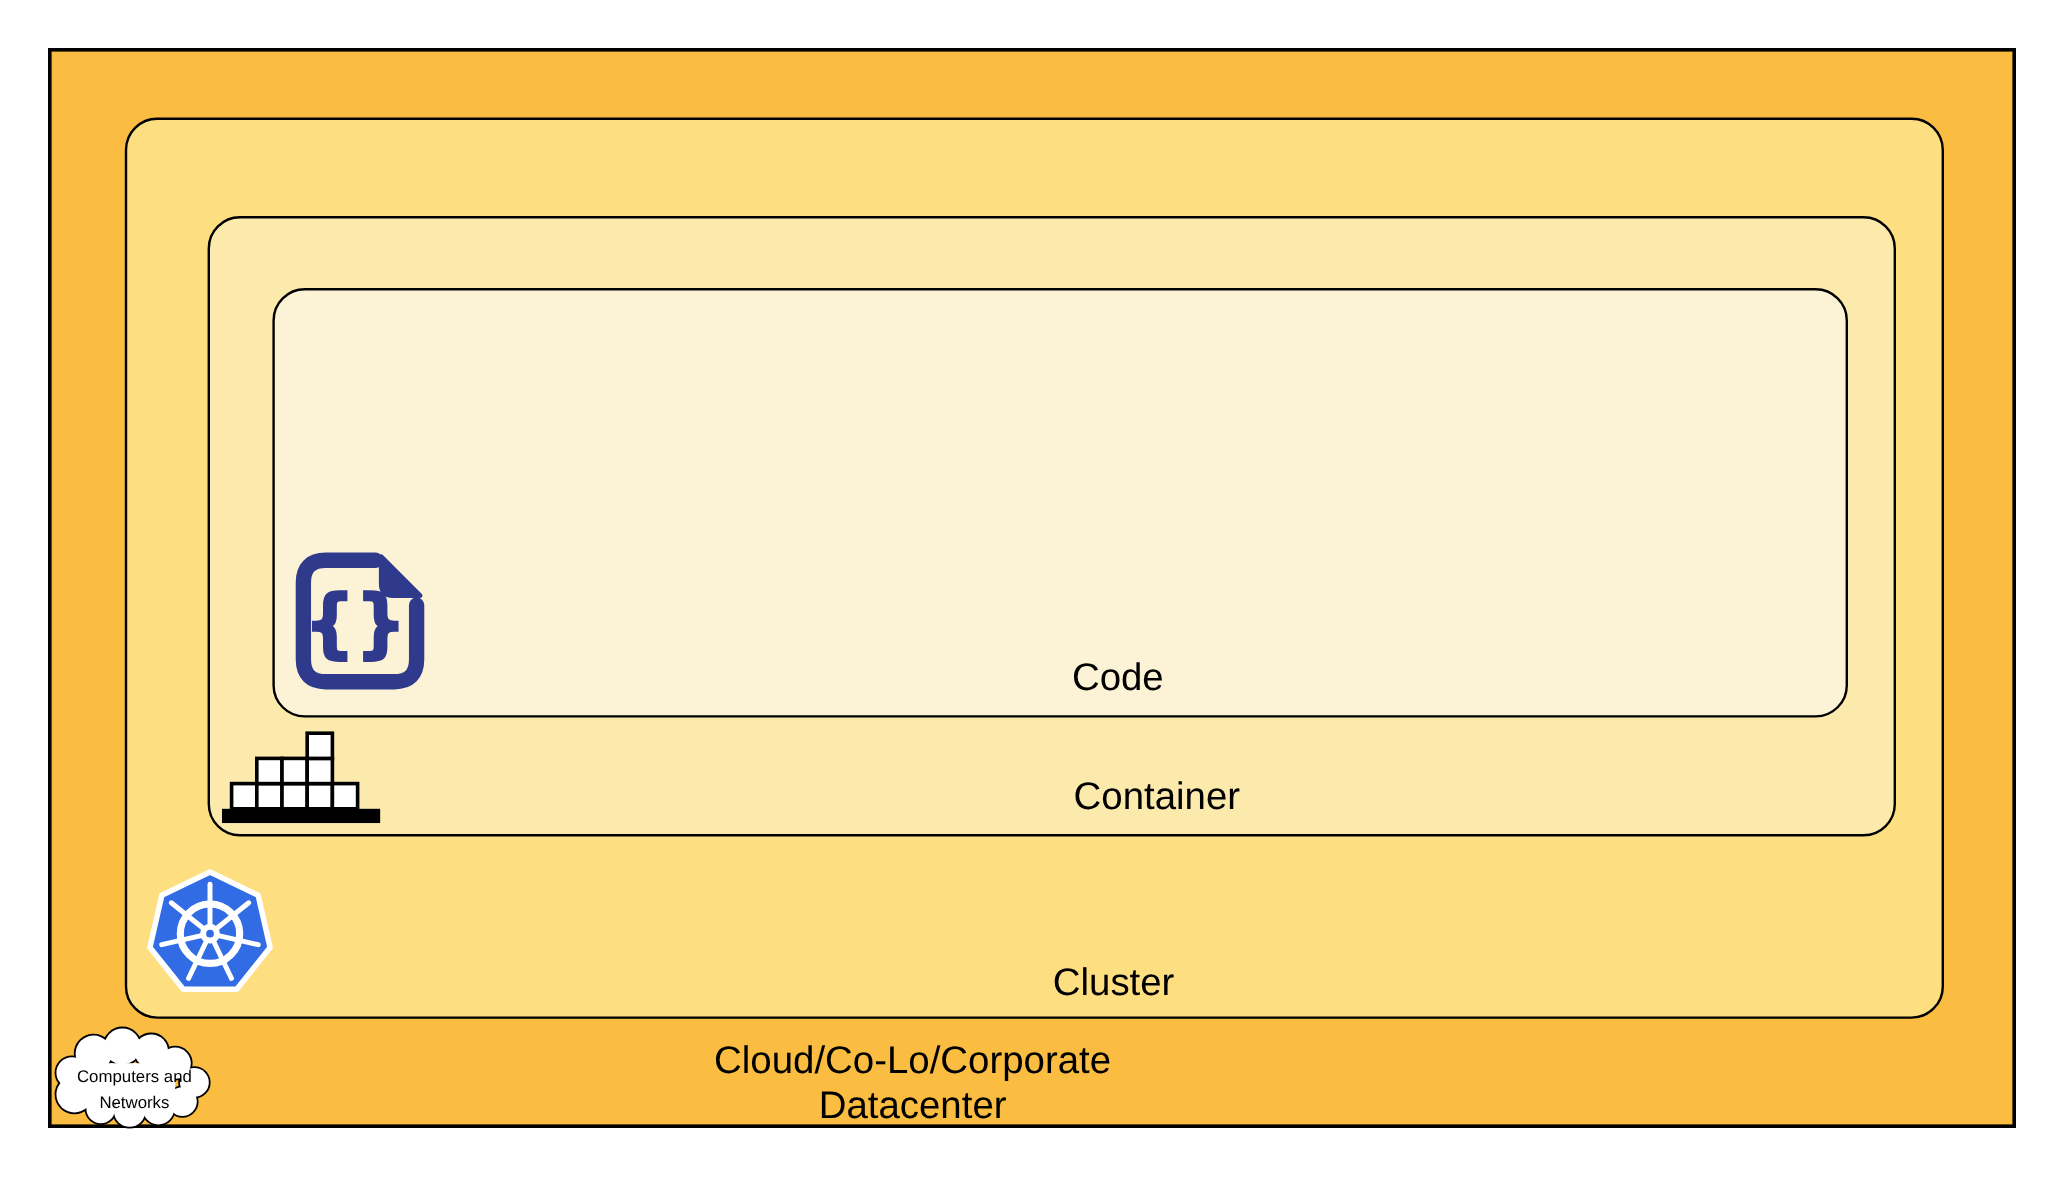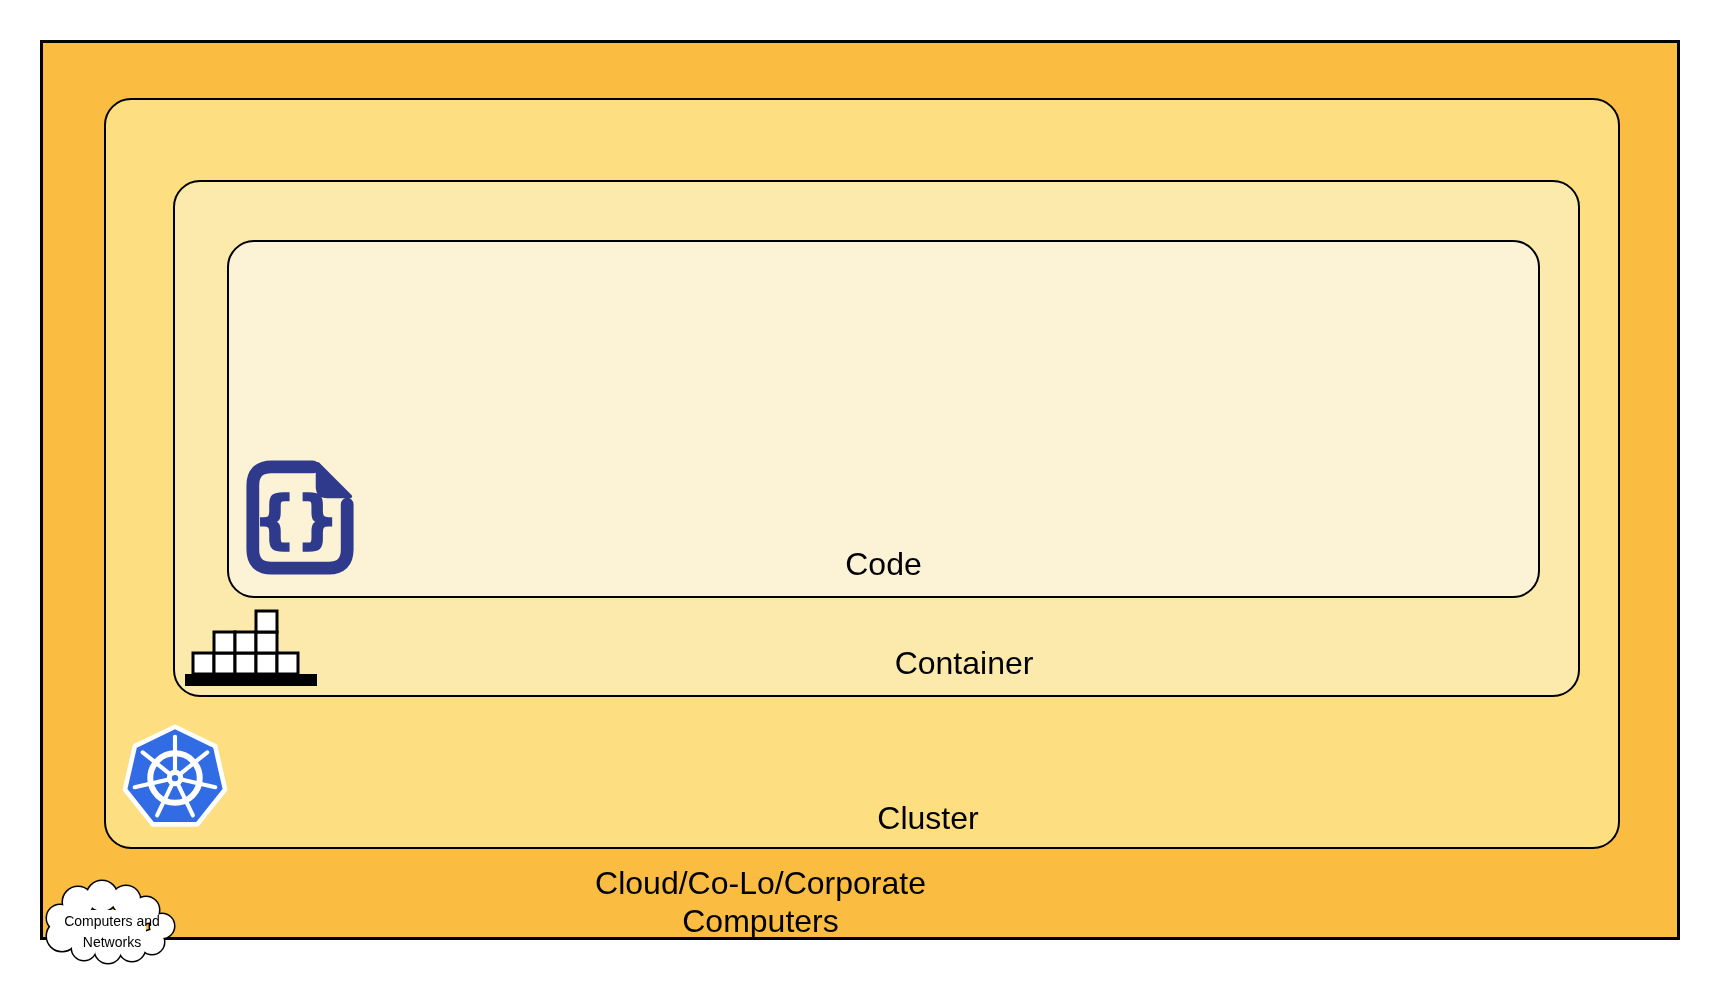--- a/index.html
+++ b/index.html
@@ -36,29 +36,29 @@
     border-radius: 27px;
   }
   .diagram-label {
     position: absolute;
     font-size: 32px;
     line-height: 38px;
     color: var(--text, #000);
     text-align: center;
     white-space: nowrap;
   }
-  .label-code      { left: 227px; top: 545px; width: 1313px; }
+  .label-code      { left: 227px; top: 545px; width: 1313px; padding-left: 48px; }
   .label-container { left: 173px; top: 644px; width: 1582px; }
   .label-cluster   { left: 104px; top: 799px; width: 1648px; }
   .label-datacenter{ left: 40px;  top: 864px; width: 1441px; }
   .icon { position: absolute; }
   .icon-code      { left: 242px; top: 458px; width: 116px; height: 120px; }
   .icon-container { left: 185px; top: 608px; width: 132px; height: 78px; }
   .icon-k8s       { left: 120px; top: 723px; width: 110px; height: 112px; }
-  .icon-cloud     { left: 38px;  top: 876px; width: 148px; height: 92px; }
+  .icon-cloud     { left: 38px;  top: 852px; width: 148px; height: 92px; }
   .icon svg { display: block; width: 100%; height: 100%; }
 
   .code-file-stroke { fill: none; stroke: var(--code-icon-navy, #2F3A8D); stroke-width: 13; stroke-linecap: round; stroke-linejoin: round; }
   .code-file-fold   { fill: var(--code-icon-navy, #2F3A8D); stroke: var(--code-icon-navy, #2F3A8D); stroke-width: 4; stroke-linejoin: round; }
   .code-braces {
     fill: var(--code-icon-navy, #2F3A8D);
     stroke: var(--code-icon-navy, #2F3A8D);
     stroke-width: 3.5;
     font-family: "DejaVu Sans Mono", monospace;
     font-weight: bold;
@@ -87,21 +87,21 @@
   <div class="layer-box outer-box"></div>
   <div class="layer-box cluster-box"></div>
   <div class="layer-box container-box"></div>
   <div class="layer-box code-box"></div>
 
   <div class="diagram-label label-code">Code</div>
   <div class="diagram-label label-container">Container</div>
   <div class="diagram-label label-cluster">Cluster</div>
   <div class="diagram-label label-datacenter">
     <div>Cloud/Co-Lo/Corporate</div>
-    <div>Computers</div>
+    <div>Datacenter</div>
   </div>
 
   <div class="icon icon-code">
     <svg viewBox="0 0 118 122" aria-hidden="true">
       <path class="code-file-stroke" d="M 72,9 H 30 Q 11,9 11,28 V 93 Q 11,112 30,112 H 88 Q 107,112 107,93 V 47"></path>
       <path class="code-file-fold" d="M 77,6 L 110,39 L 87,39 Q 77,39 77,29 Z"></path>
       <text class="code-braces" x="58" y="83" text-anchor="middle">{}</text>
     </svg>
   </div>
 

